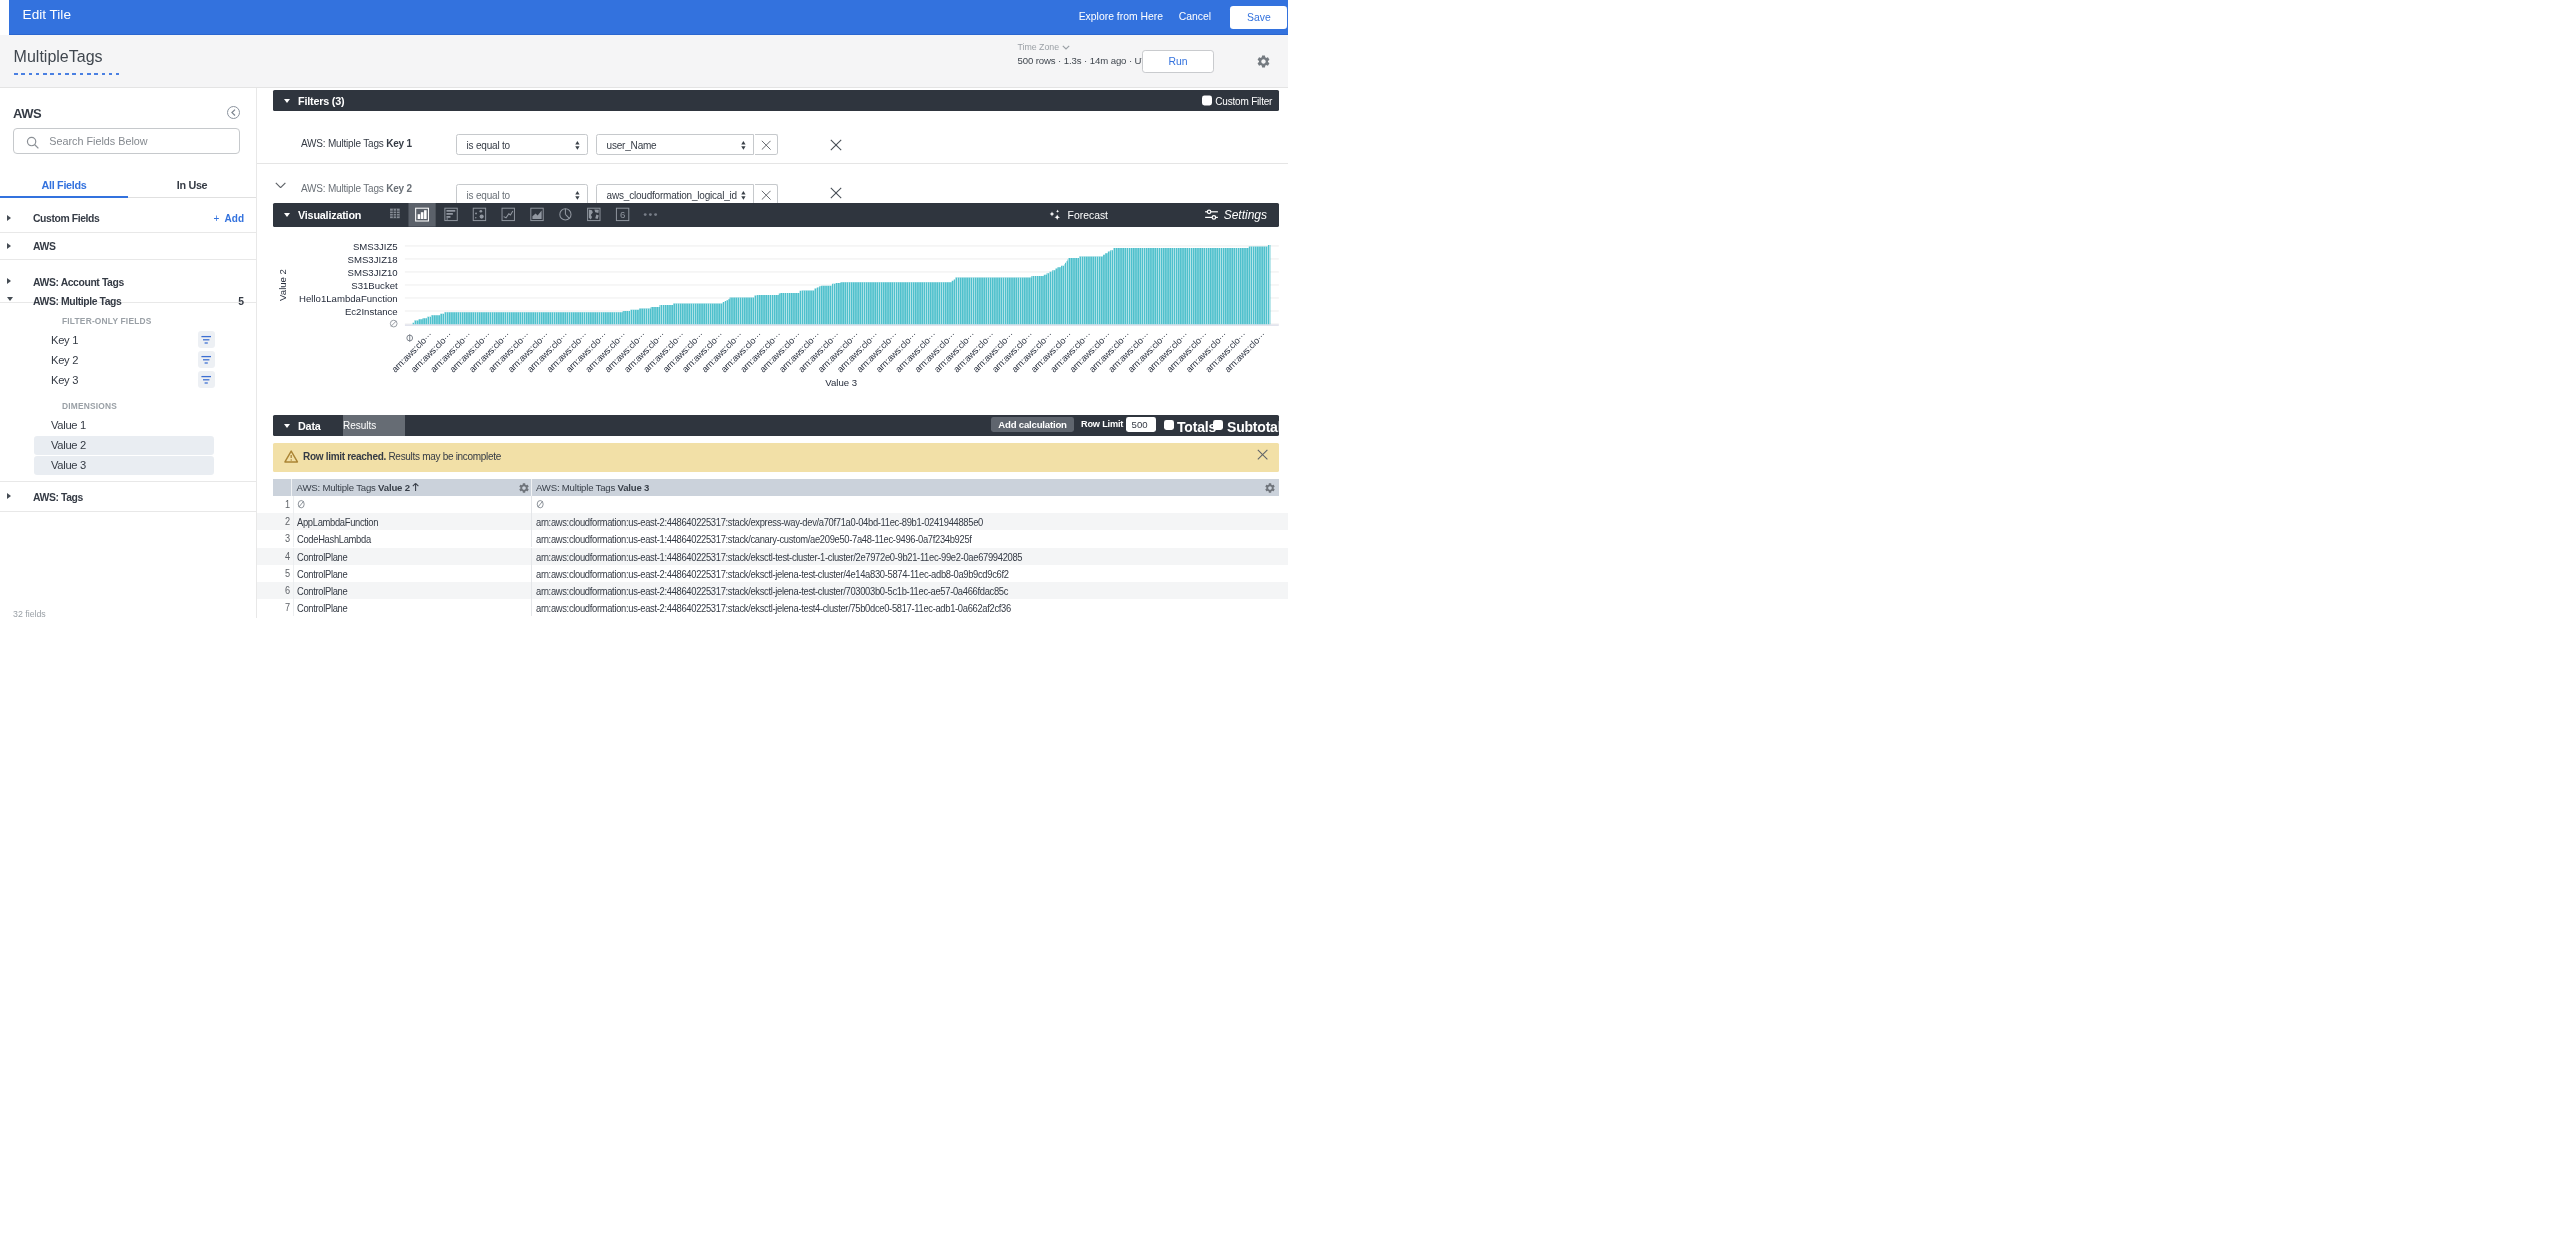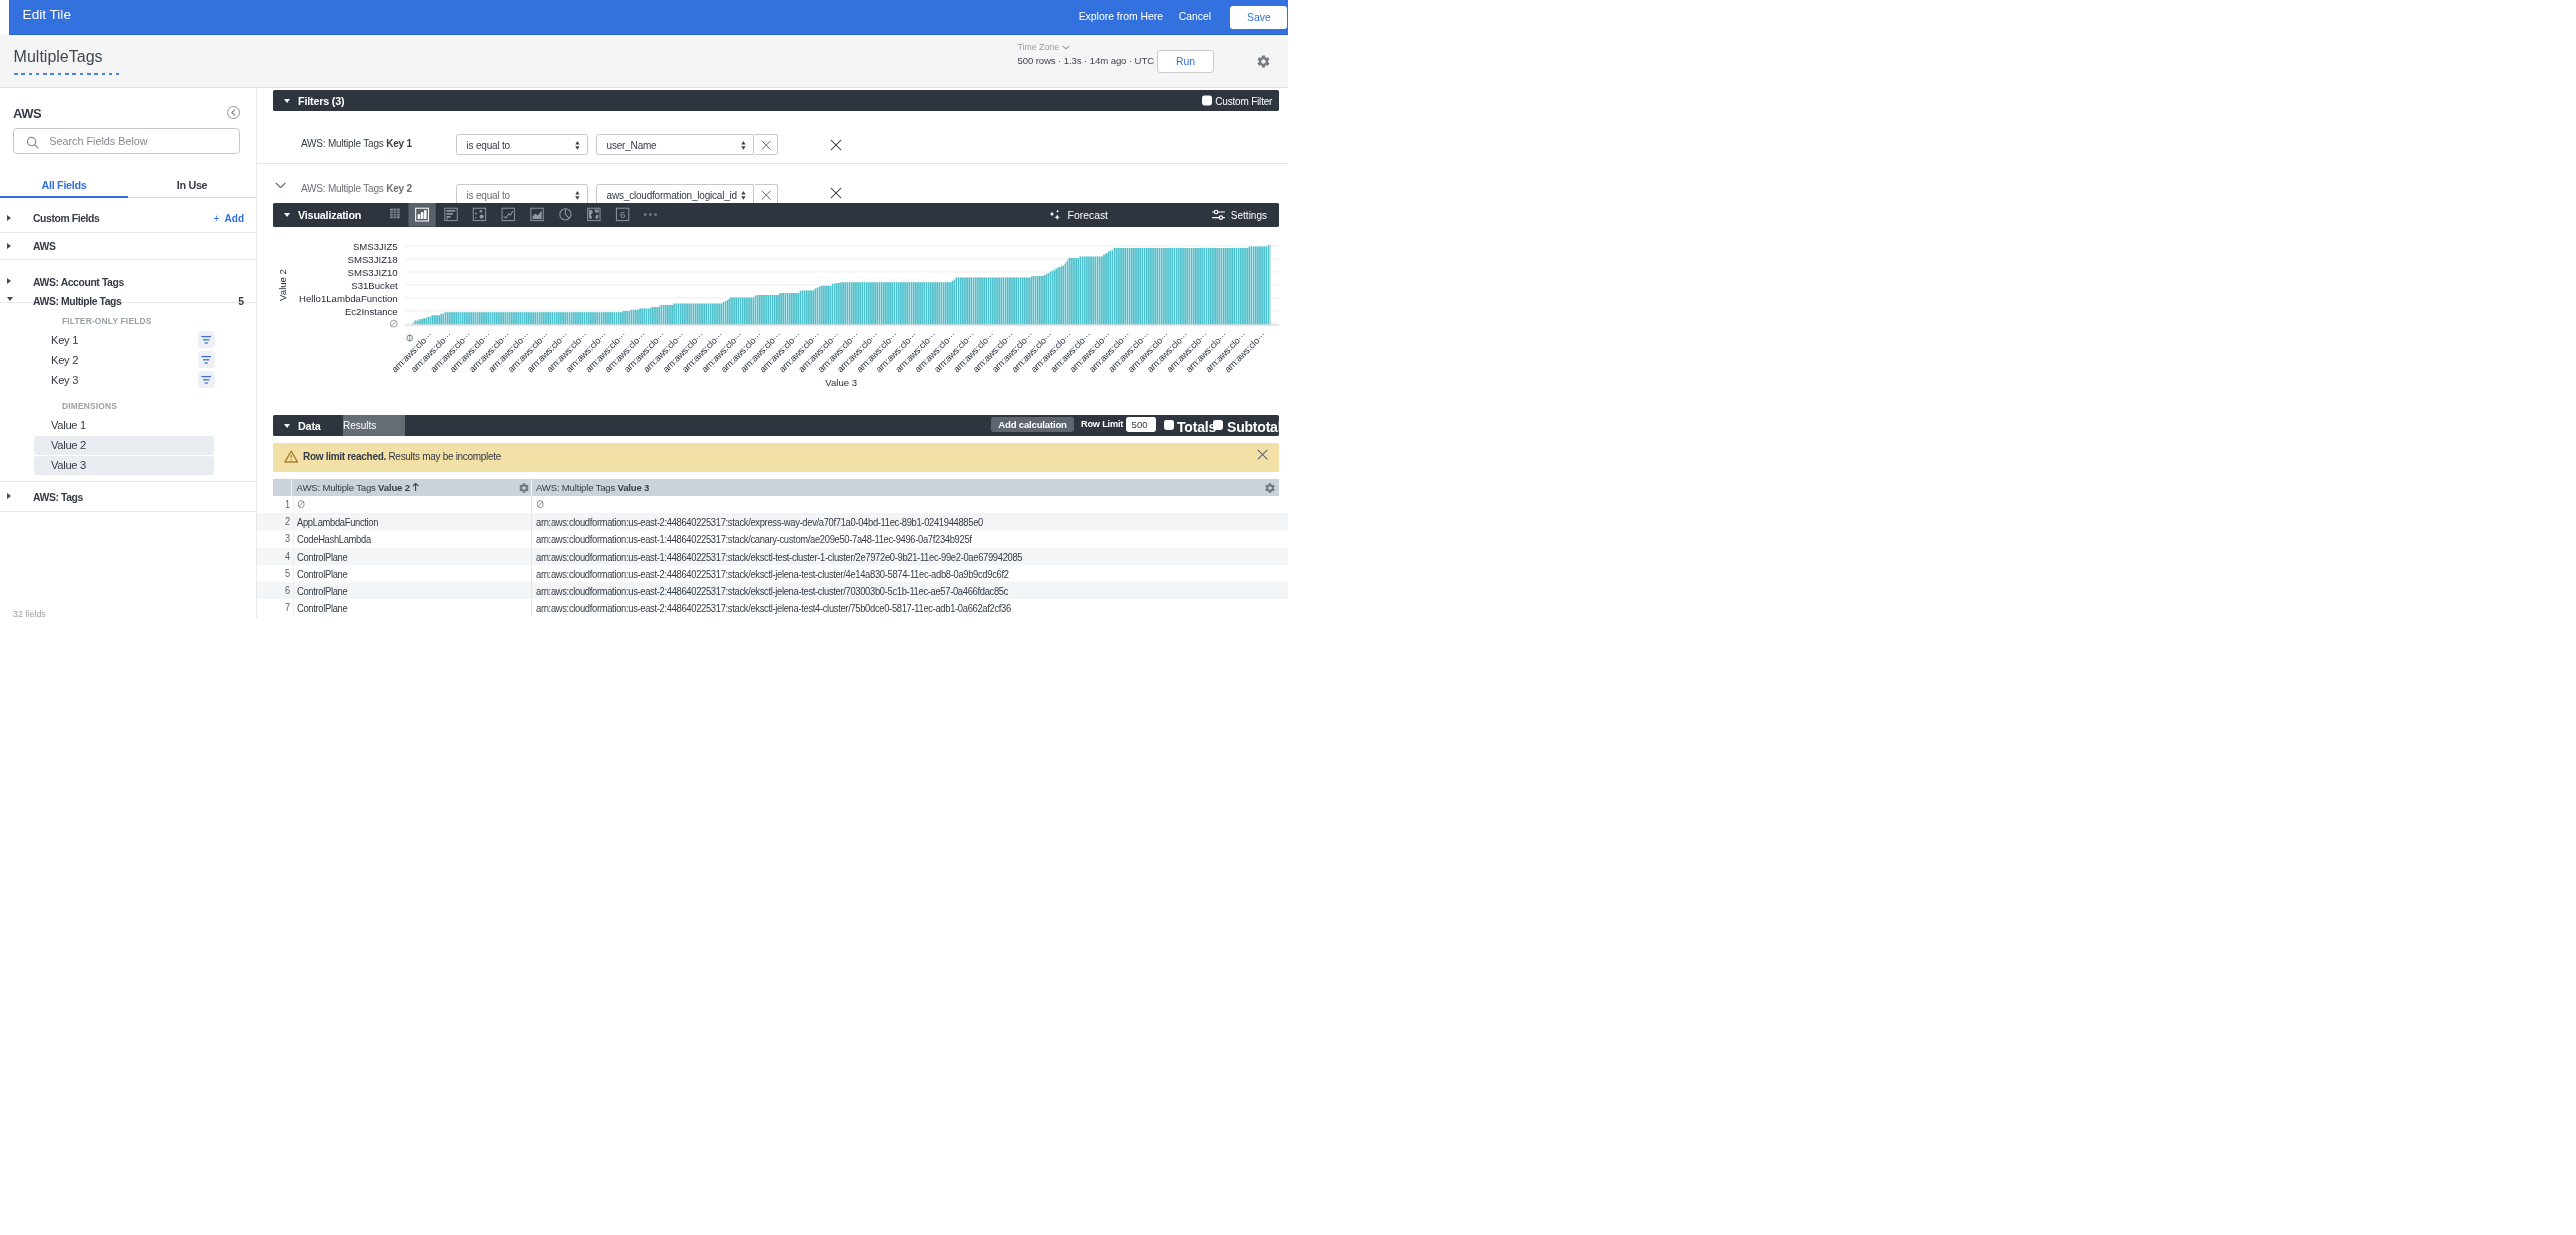--- a/index.html
+++ b/index.html
@@ -12,21 +12,21 @@
 #lnk1 { position:absolute; right:134px; top:11.2px; font-size:10.4px; color:#fff; }
 #lnk2 { position:absolute; right:86px; top:11.2px; font-size:10.4px; color:#fff; }
 #savebtn { position:absolute; right:9.6px; top:5.6px; width:57px; height:23px; background:#fff; border-radius:3.2px; color:#3372de; font-size:10.4px; text-align:center; line-height:23px; }
 
 #titlebar { left:0; top:35px; width:1288px; height:53px; background:#f5f5f6; border-bottom:0.8px solid #e4e4e4; }
 #tbname { position:absolute; left:13.6px; top:13.2px; font-size:16px; letter-spacing:0; color:#40474f; width:105px; }
 #tbdash { position:absolute; left:13.6px; top:38px; width:105px; height:1.6px; background:repeating-linear-gradient(90deg,#4a80e2 0 3.6px,transparent 3.6px 7.3px); }
 #tbright { position:absolute; right:134px; top:7.2px; text-align:left; }
 #tbright .tz { font-size:8.8px; color:#9ba0a6; margin-bottom:3.2px; margin-right:-30px; }
 #tbright .stats { font-size:9.6px; letter-spacing:-0.1px; color:#40474f; }
-#runbtn { position:absolute; right:74px; top:15px; width:57px; height:23px; background:#fff; border:0.8px solid #c9cbce; border-radius:3.2px; color:#3372de; font-size:10.4px; text-align:center; line-height:21.6px; }
+#runbtn { position:absolute; right:74px; top:15px; width:72px; height:23px; background:#fff; border:0.8px solid #c9cbce; border-radius:3.2px; color:#3372de; font-size:10.4px; text-align:center; line-height:21.6px; }
 
 #sidebar { left:0; top:88px; width:257px; height:530px; background:#fff; border-right:0.8px solid #e8e8e8; }
 #sbhead { position:absolute; left:13px; top:18px; font-size:13px; font-weight:bold; letter-spacing:-0.5px; color:#353b45; }
 #sbback { position:absolute; left:227px; top:18.4px; width:13px; height:13px; border:1.4px solid #8b939e; border-radius:50%; }
 #sbsearch { position:absolute; left:13.2px; top:40px; width:227px; height:26px; border:0.8px solid #c6c9cc; border-radius:4px; }
 #sbsearch .ph { position:absolute; left:35px; top:6.4px; font-size:10.8px; color:#84898f; }
 .tabs { position:absolute; left:0; top:84px; width:256px; height:26.4px; border-bottom:0.8px solid #e0e0e0; }
 .tab1 { position:absolute; left:0; top:0; width:128px; text-align:center; font-size:10.8px; font-weight:bold; letter-spacing:-0.3px; color:#3372de; padding-top:6.8px; height:26.4px; border-bottom:2.4px solid #3372de; }
 .tab2 { position:absolute; left:128px; top:0; width:128px; text-align:center; font-size:10.8px; font-weight:bold; letter-spacing:-0.3px; color:#353b45; padding-top:6.8px; }
 .sbrow { position:absolute; left:0; width:256px; border-bottom:0.8px solid #e8e8e8; }
@@ -332,21 +332,21 @@
   </svg>
 
   <span style="position:absolute; right:171px; top:50%; transform:translateY(-50%); font-size:10.4px;">
     <svg width="13.6" height="11.2" viewBox="0 0 17 14" style="vertical-align:-1.6px; margin-right:5.6px;">
         <g fill="#fff">
           <path d="M5 3 L5.9 5.1 L8 6 L5.9 6.9 L5 9 L4.1 6.9 L2 6 L4.1 5.1 Z"></path>
           <path d="M11.5 6.5 L12.6 9 L15 10 L12.6 11 L11.5 13.5 L10.4 11 L8 10 L10.4 9 Z"></path>
           <path d="M12 0.5 L12.6 1.9 L14 2.5 L12.6 3.1 L12 4.5 L11.4 3.1 L10 2.5 L11.4 1.9 Z"></path>
         </g>
       </svg>Forecast</span>
-  <span style="position:absolute; right:12px; top:50%; transform:translateY(-50%); font-size:10px;">
+  <span style="position:absolute; right:12px; top:50%; transform:translateY(-50%); font-size:12px;font-style:italic;">
     <svg width="13" height="11.2" viewBox="0 0 16 14" style="vertical-align:-1.6px; margin-right:5.6px;">
         <g stroke="#fff" stroke-width="1.5">
           <line x1="0" y1="3.5" x2="16" y2="3.5"></line>
           <line x1="0" y1="10.5" x2="16" y2="10.5"></line>
         </g>
         <circle cx="5" cy="3.5" r="2.2" fill="#2f353e" stroke="#fff" stroke-width="1.5"></circle>
         <circle cx="11" cy="10.5" r="2.2" fill="#2f353e" stroke="#fff" stroke-width="1.5"></circle>
       </svg>Settings</span>
 </div>
 

